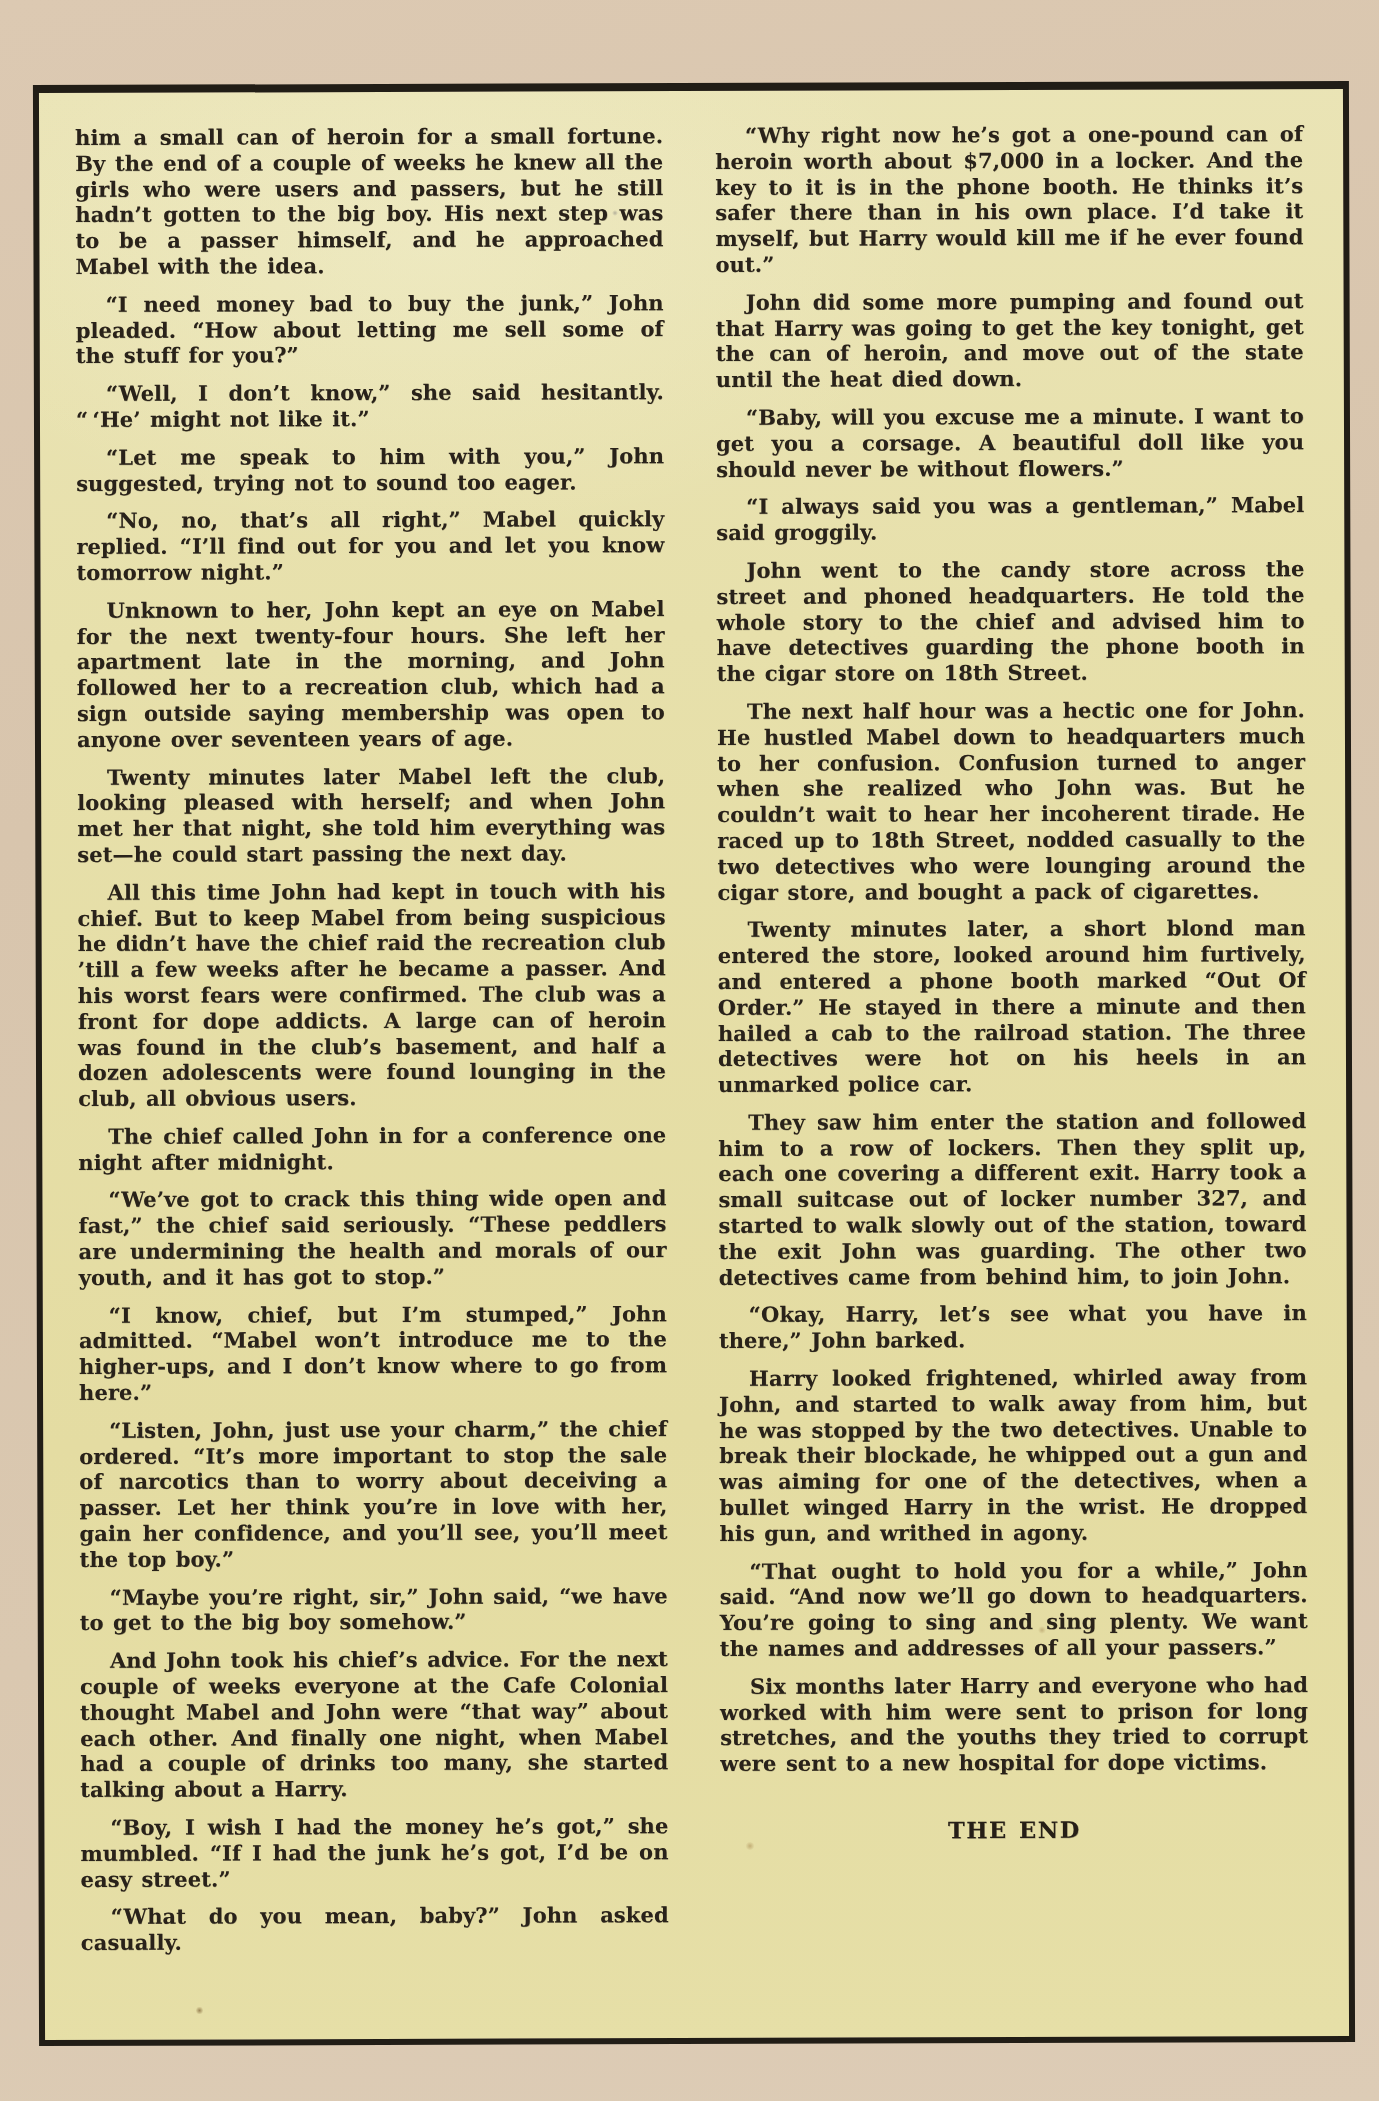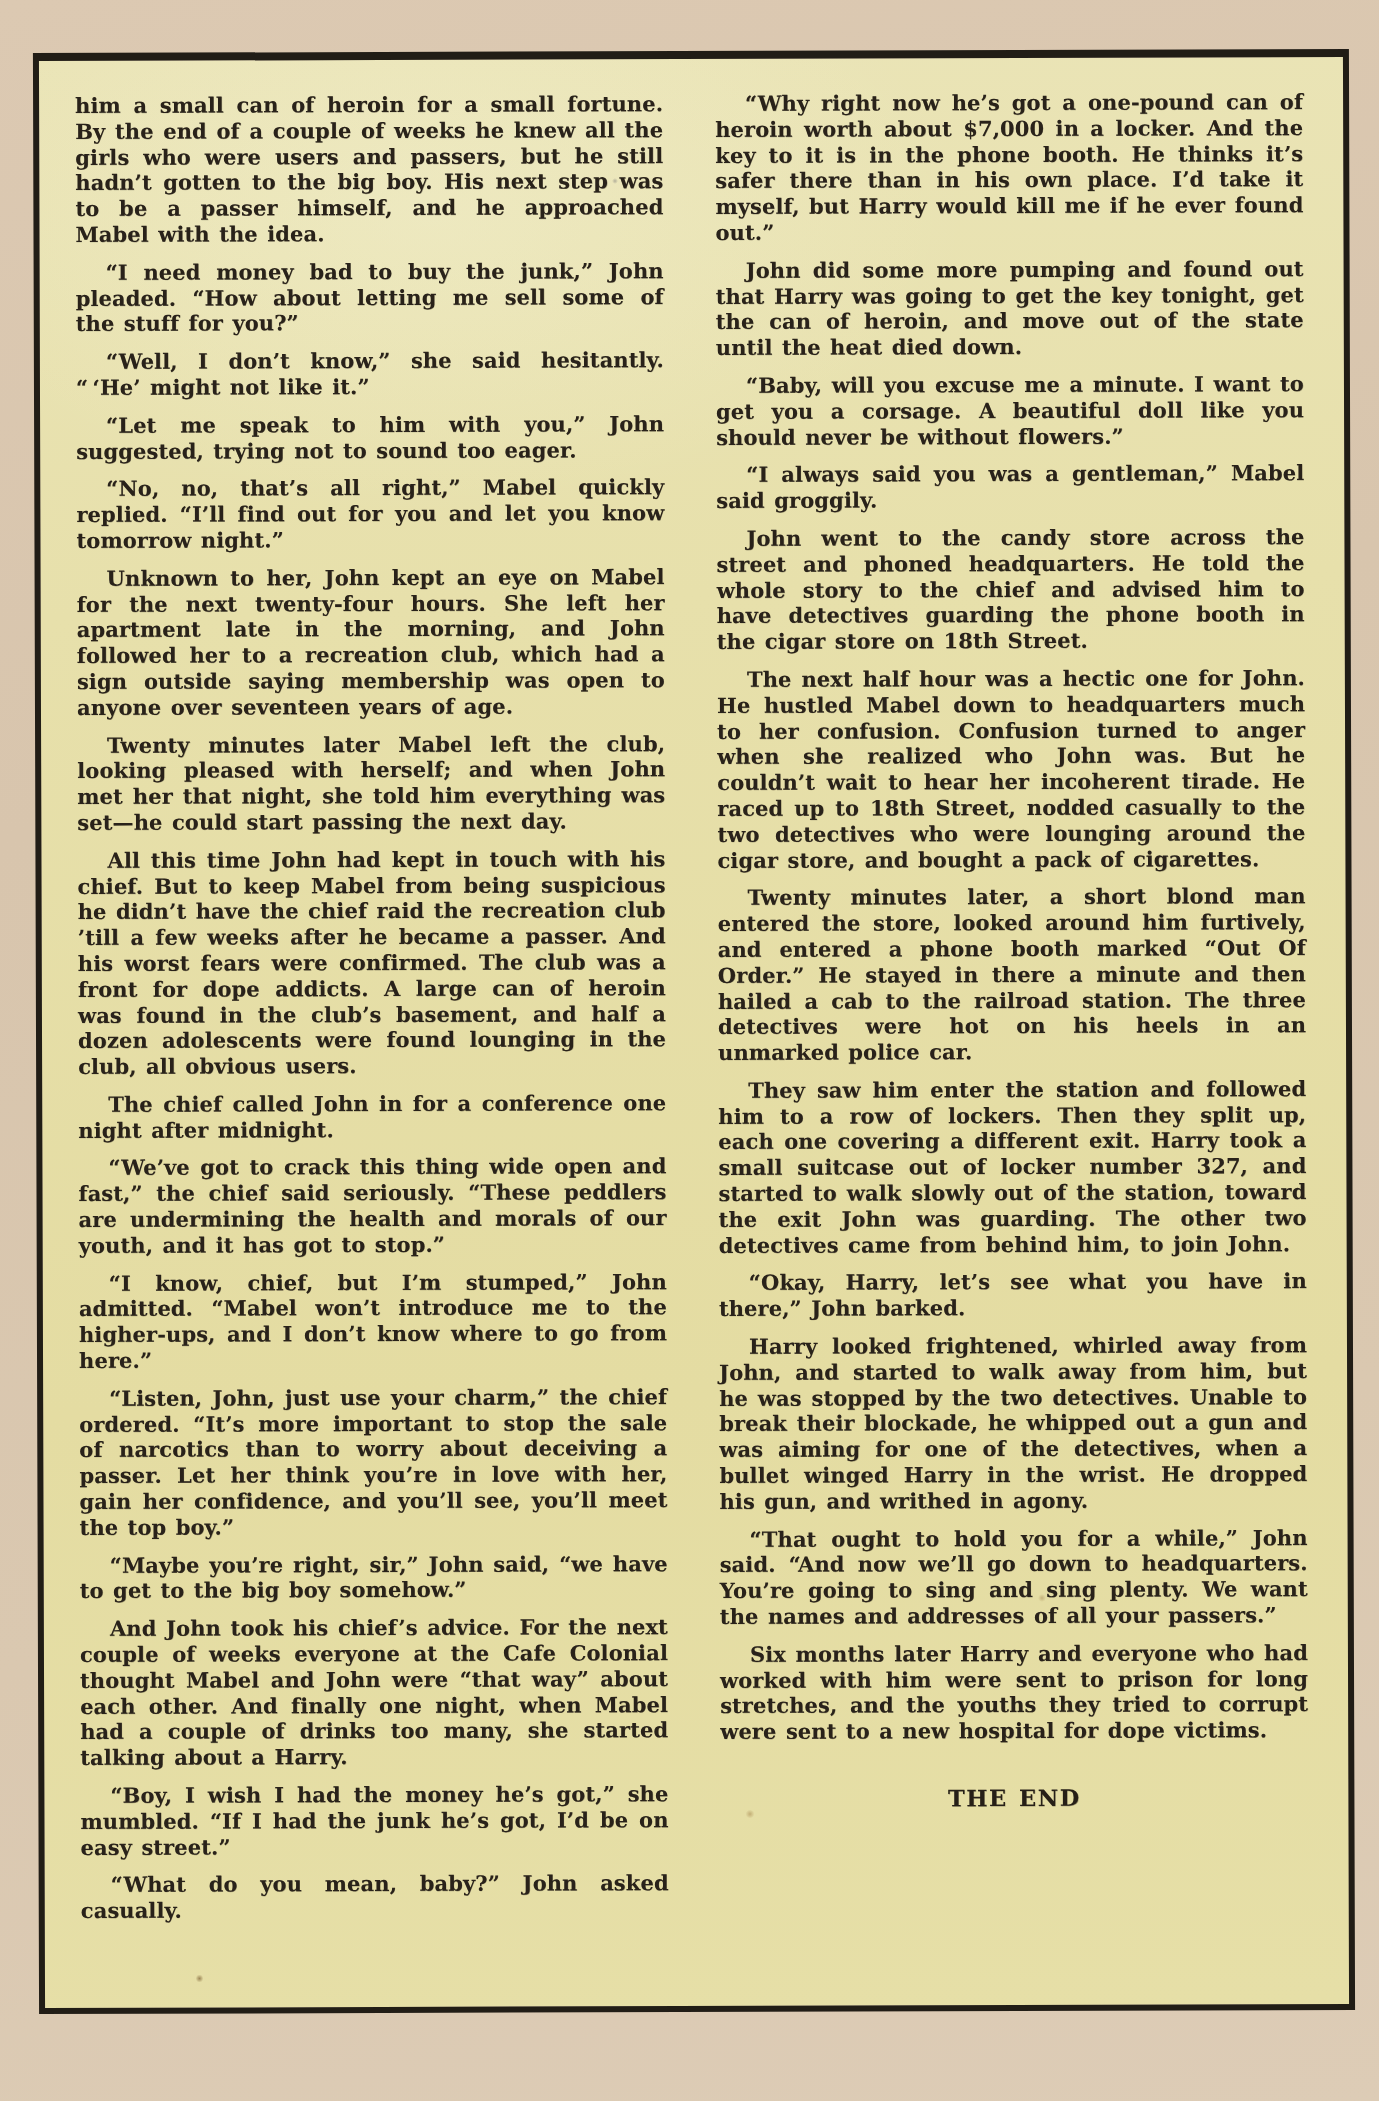--- a/index.html
+++ b/index.html
@@ -10,20 +10,21 @@
     width: 1379px;
     height: 2101px;
     overflow: hidden;
     position: relative;
     background: linear-gradient(168deg, #dcc9b2 0%, #d8c5ad 35%, #dac8b0 70%, #ddccb6 100%);
     font-family: "DejaVu Serif", serif;
   }
   .scan-surface {
     position: absolute;
     inset: 0;
+    margin-top: 32px;
   }
   .page-frame {
     position: absolute;
     left: 36px;
     top: 51px;
     width: 1316px;
     height: 1961px;
     box-sizing: border-box;
     border: 6px solid #211d16;
     border-top-width: 8px;

